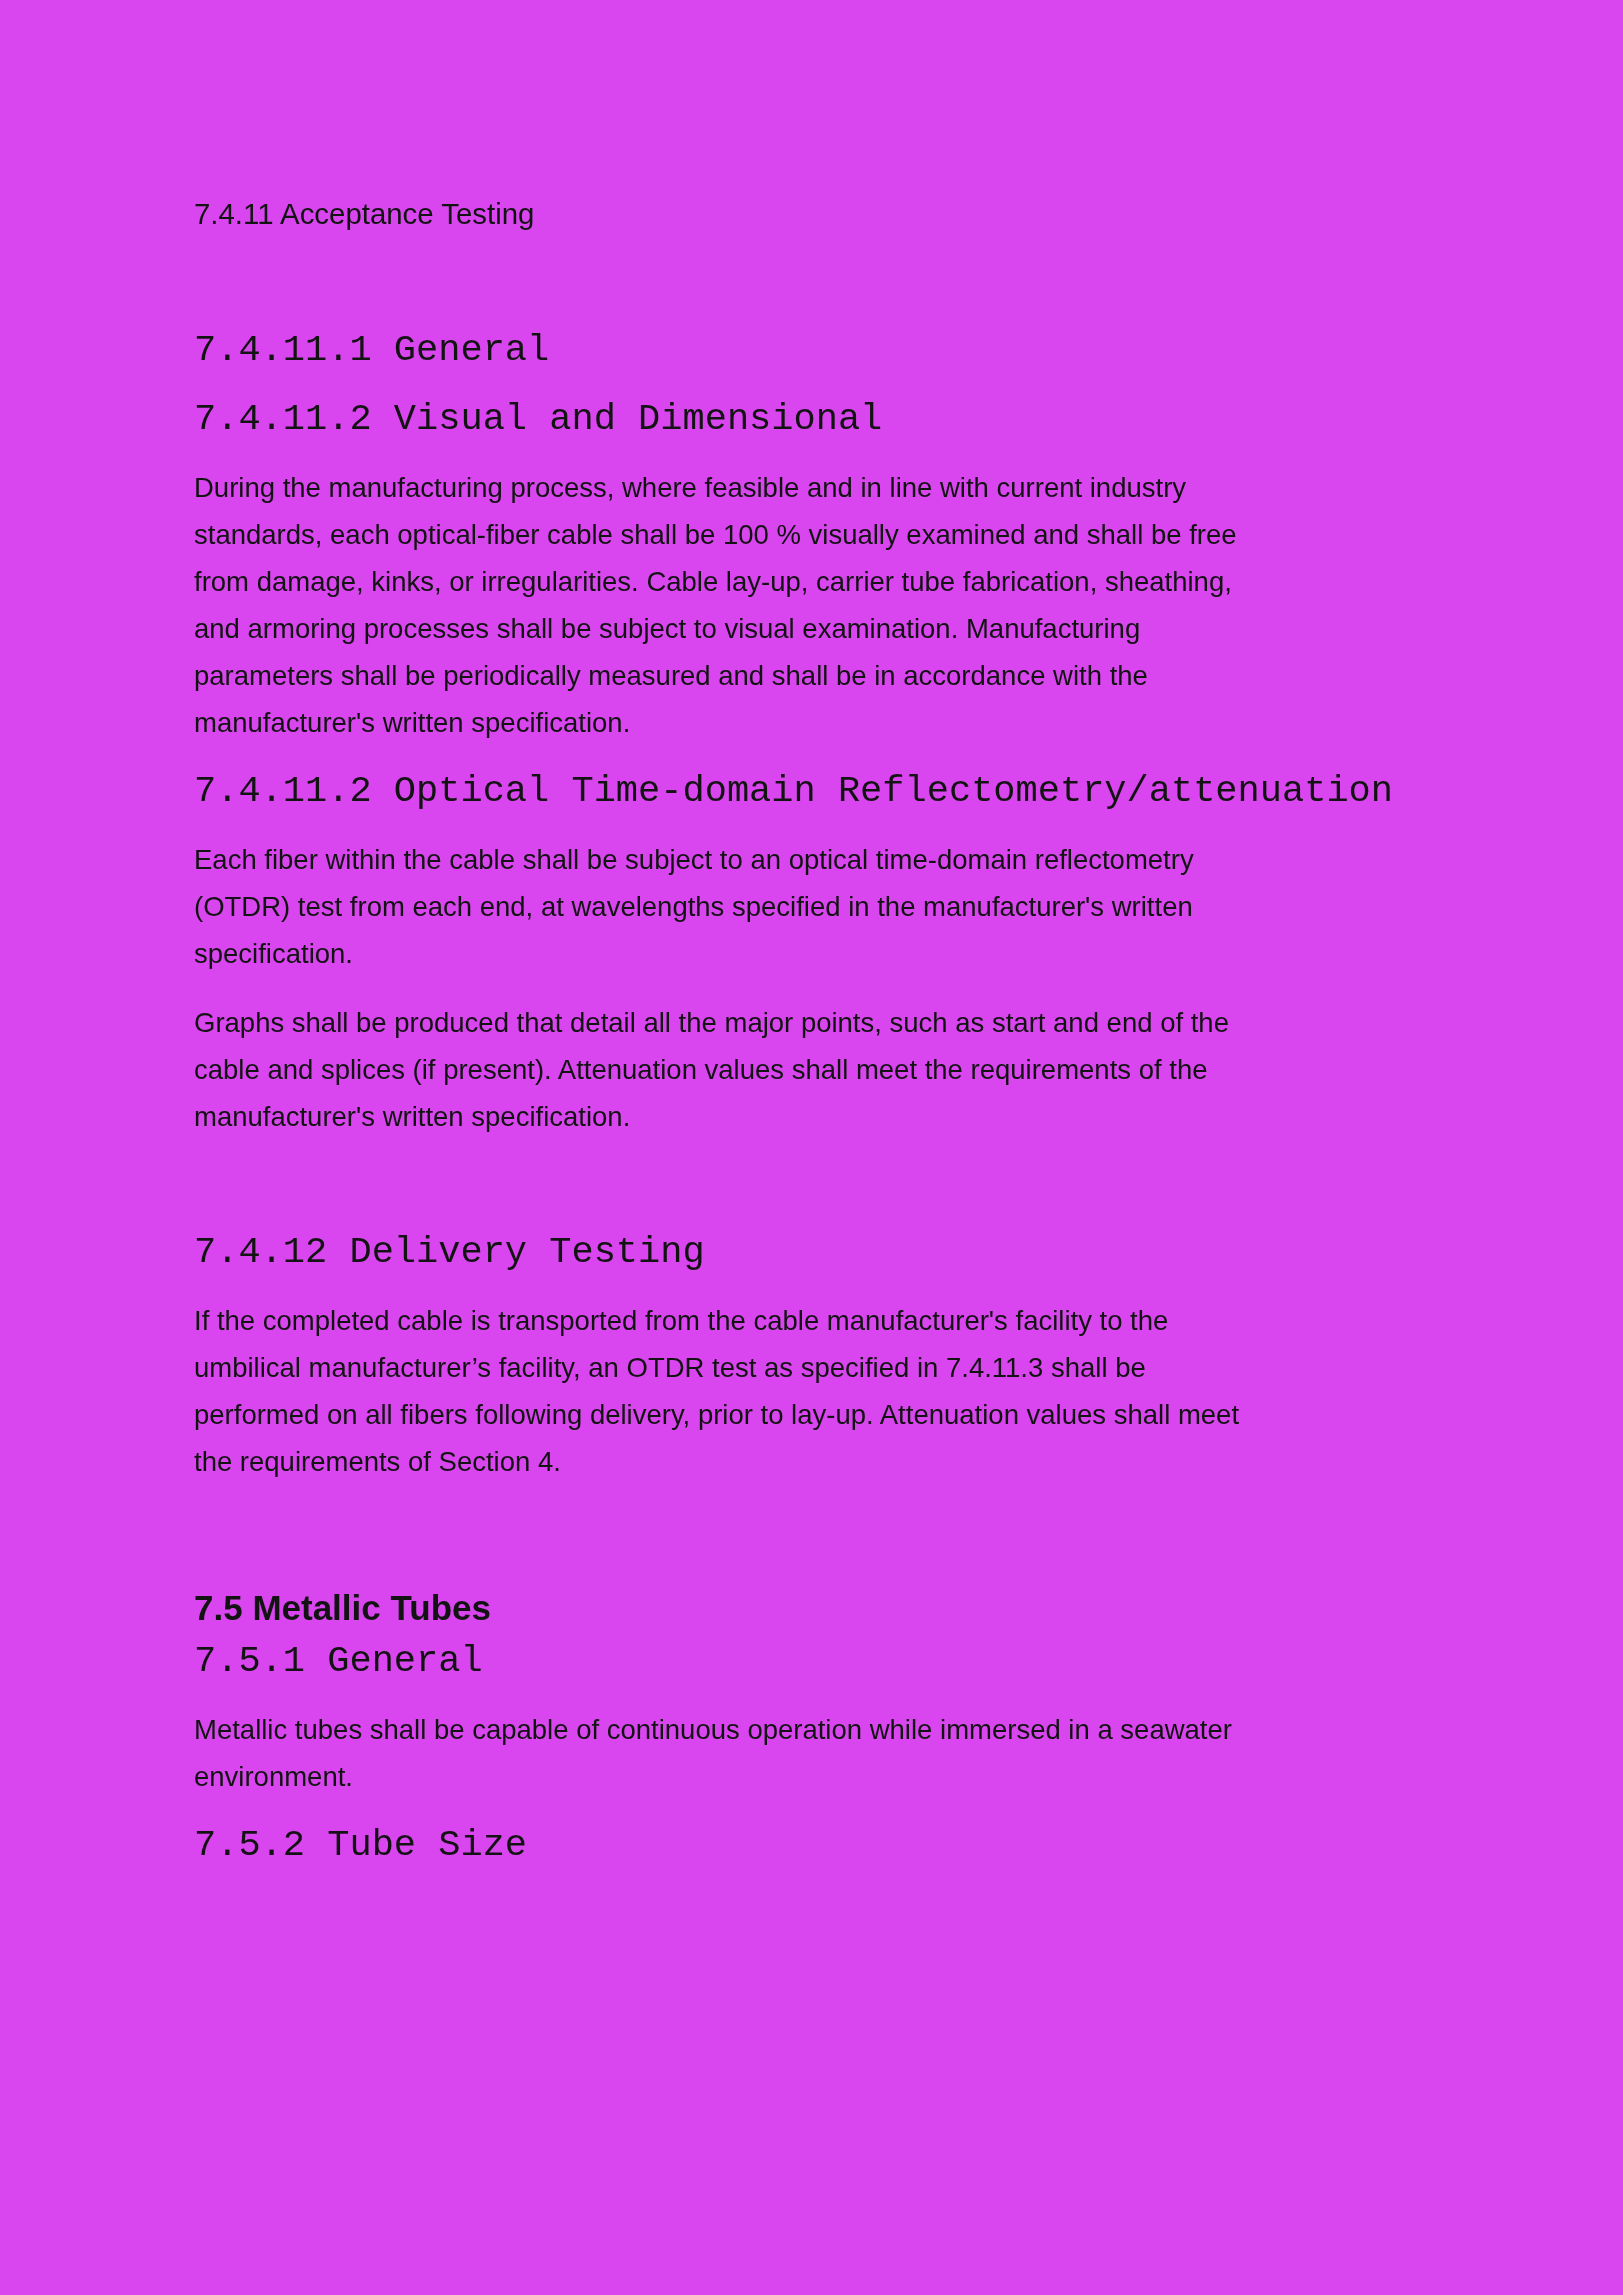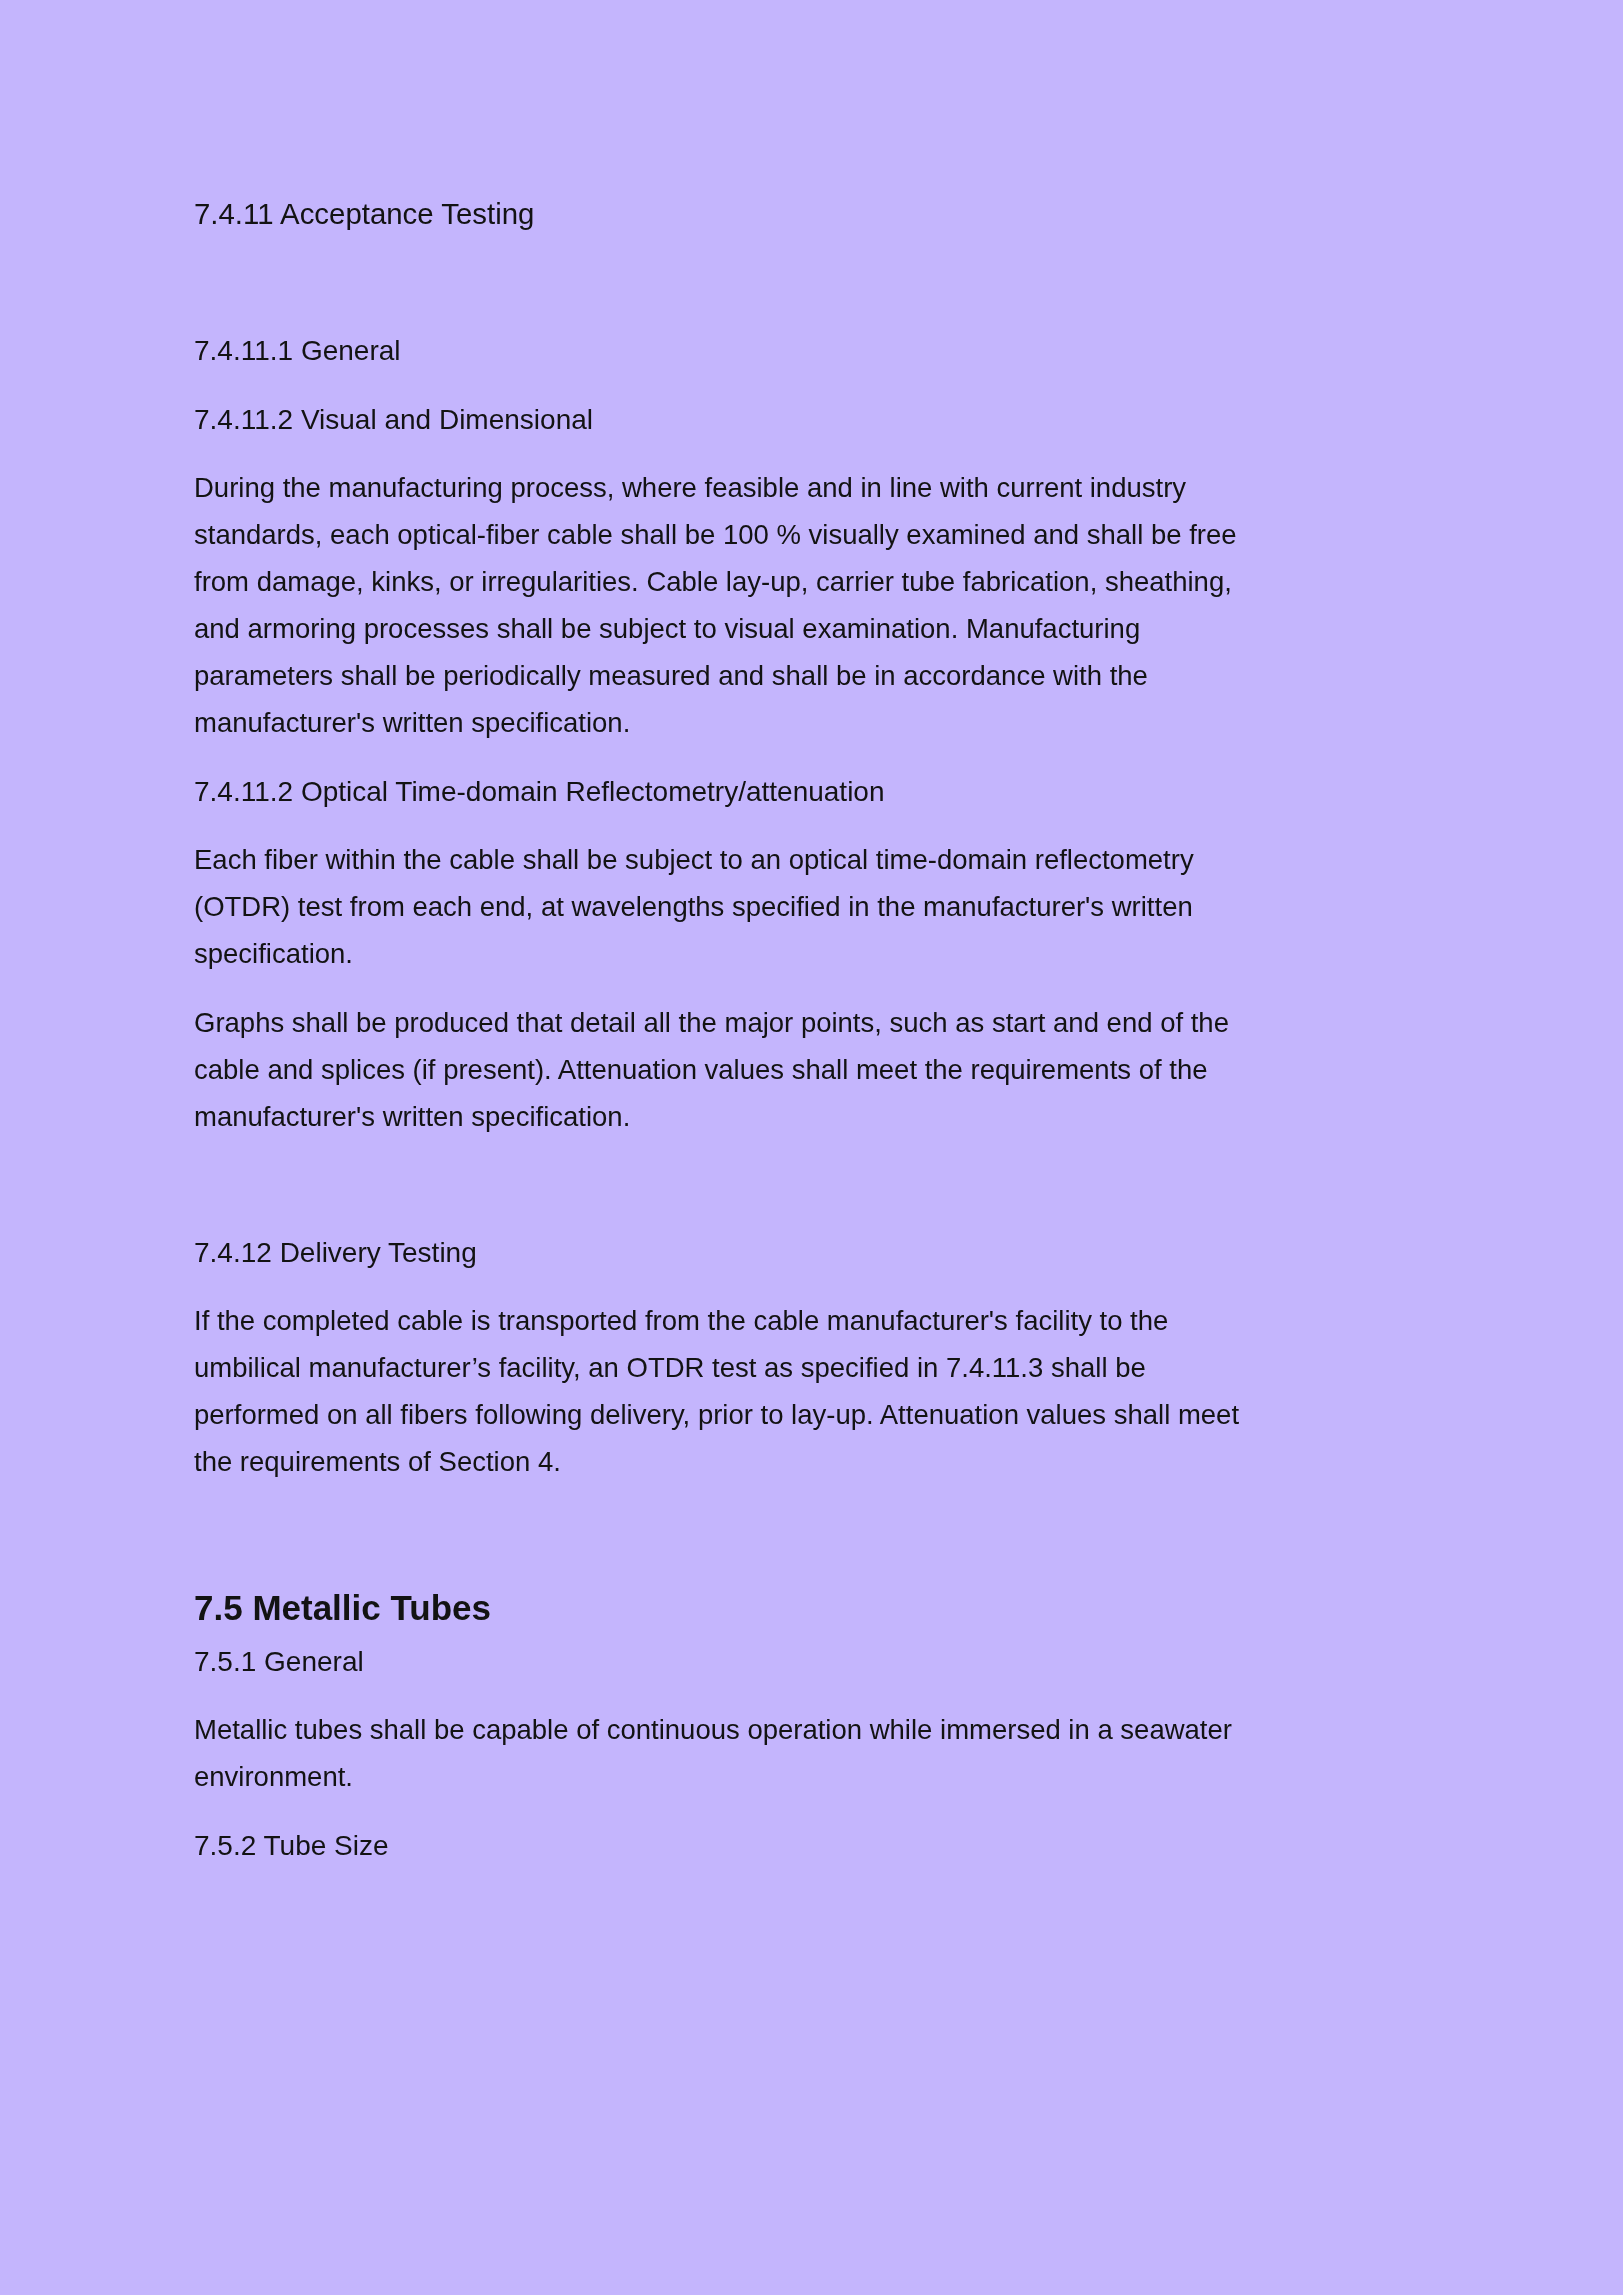--- a/index.html
+++ b/index.html
@@ -4,21 +4,21 @@
 <style>
   html, body {
     margin: 0;
     padding: 0;
     background: #ffffff;
   }
   .page {
     position: relative;
     width: 1623px;
     height: 2295px;
-    background: #c4b5fd;
+    background: #d946ef;
     overflow: hidden;
     font-family: "Liberation Sans", sans-serif;
     color: #131313;
   }
   .content {
     position: absolute;
     left: 194px;
     top: 0;
     width: 1374px;
     padding-top: 190px;
@@ -34,25 +34,26 @@
     white-space: pre-line;
   }
   .h2 {
     font-size: 29.4px;
     font-weight: 400;
     line-height: 47px;
     margin: 0 0 0 0;
     white-space: pre-line;
   }
   .h3 {
-    font-size: 28px;
+    font-size: 37px;
     font-weight: 400;
     line-height: 47px;
     margin: 0 0 21.6px 0;
     white-space: pre-line;
+    font-family: Liberation Mono, monospace;
   }
   .mt-sub   { margin-top: 90px; }  
   .mt-sect  {  }  
   .mt-sect2 { margin-top: 67px; }
   .mt-none  { margin-top: 0; }
   .para {
     font-size: 27.5px;
     font-weight: 400;
     line-height: 47px;
     margin: 0 0 21.6px 0;

